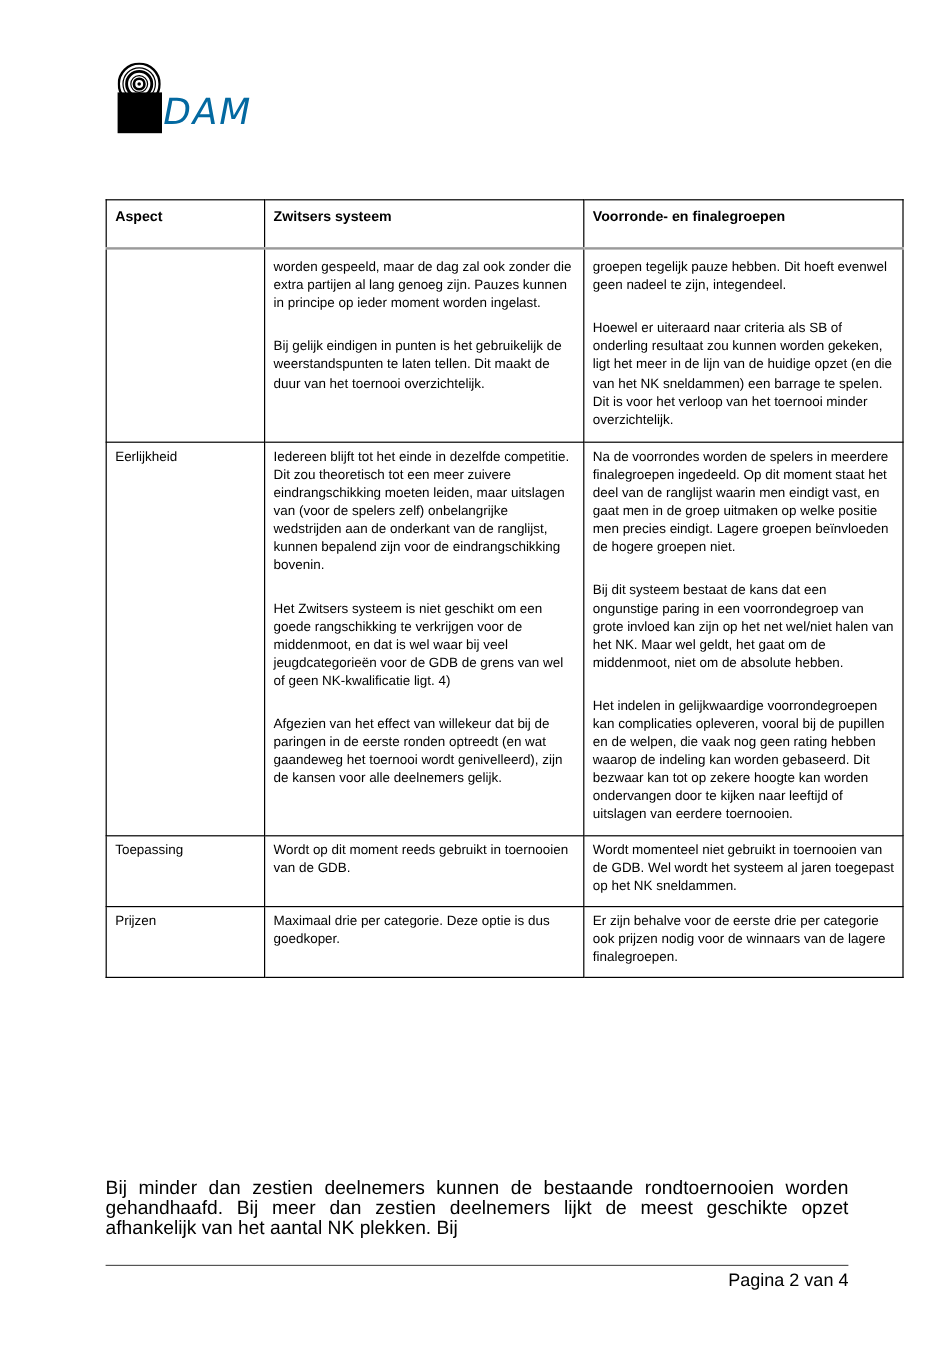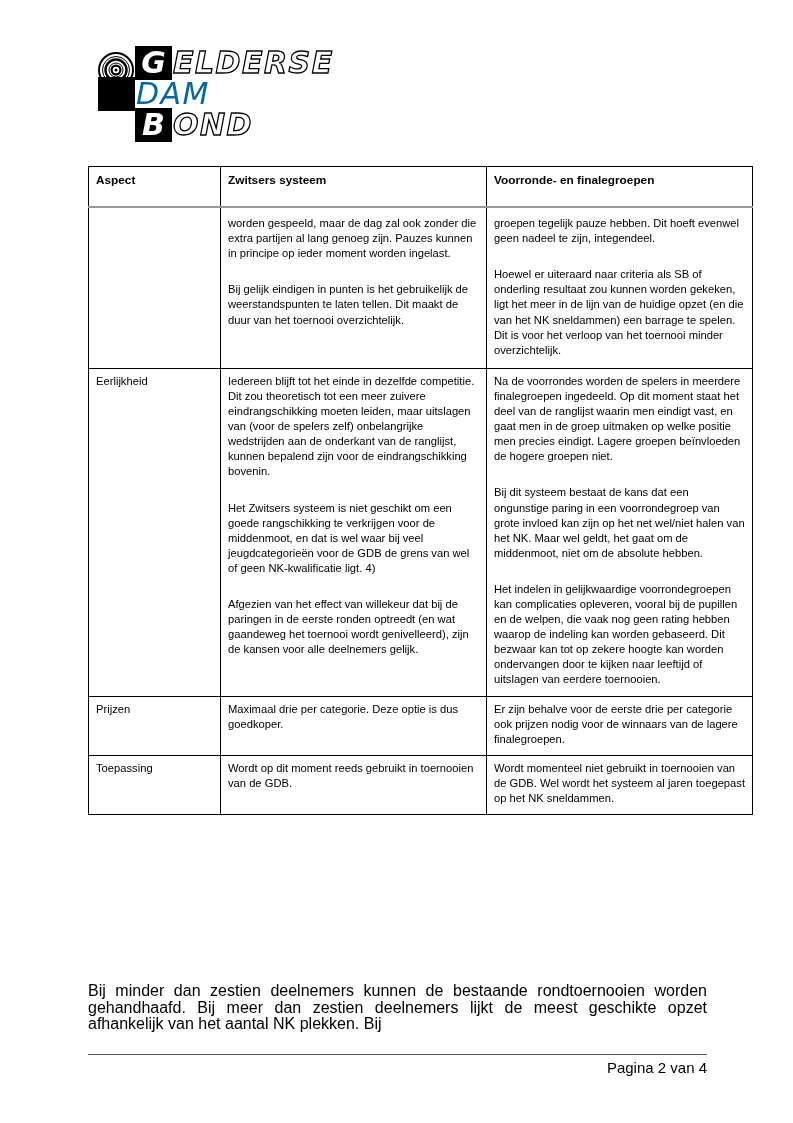--- a/index.html
+++ b/index.html
@@ -165,31 +165,25 @@
   <div class="logo-block">
     <svg class="logo-emblem" viewBox="0 0 36 36">
       <circle cx="18" cy="18" r="17" fill="none" stroke="#000" stroke-width="2"></circle>
       <circle cx="18" cy="18" r="13.5" fill="none" stroke="#000" stroke-width="1"></circle>
       <circle cx="18" cy="18" r="10.5" fill="none" stroke="#000" stroke-width="2.4"></circle>
       <circle cx="18" cy="18" r="7" fill="none" stroke="#000" stroke-width="1"></circle>
       <circle cx="18" cy="18" r="4.4" fill="none" stroke="#000" stroke-width="2.2"></circle>
       <circle cx="18" cy="18" r="1.5" fill="#000"></circle>
     </svg>
 
-    <div class="logo-row row-g">
-      <span class="blk">G</span><span class="outline-txt">ELDERSE</span>
-    </div>
 
     <div class="logo-row row-d">
       <span class="blk empty"></span><span class="solid-txt">DAM</span>
     </div>
 
-    <div class="logo-row row-b">
-      <span class="blk">B</span><span class="outline-txt">OND</span>
-    </div>
   </div>
 
   <table class="cmp-table">
     <thead>
       <tr>
         <th class="col-aspect">Aspect</th>
         <th class="col-zwitsers">Zwitsers systeem</th>
         <th class="col-voor">Voorronde- en finalegroepen</th>
       </tr>
     </thead>
@@ -216,36 +210,36 @@
           <p class="cell-p">Afgezien van het effect van willekeur dat bij de paringen in de eerste ronden optreedt (en wat gaandeweg het toernooi wordt genivelleerd), zijn de kansen voor alle deelnemers gelijk.</p>
         </td>
         <td>
           <p class="cell-p">Na de voorrondes worden de spelers in meerdere finalegroepen ingedeeld. Op dit moment staat het deel van de ranglijst waarin men eindigt vast, en gaat men in de groep uitmaken op welke positie men precies eindigt. Lagere groepen beïnvloeden de hogere groepen niet.</p>
           <p class="cell-p">Bij dit systeem bestaat de kans dat een ongunstige paring in een voorrondegroep van grote invloed kan zijn op het net wel/niet halen van het NK. Maar wel geldt, het gaat om de middenmoot, niet om de absolute hebben.</p>
           <p class="cell-p">Het indelen in gelijkwaardige voorrondegroepen kan complicaties opleveren, vooral bij de pupillen en de welpen, die vaak nog geen rating hebben waarop de indeling kan worden gebaseerd. Dit bezwaar kan tot op zekere hoogte kan worden ondervangen door te kijken naar leeftijd of uitslagen van eerdere toernooien.</p>
         </td>
       </tr>
 
       <tr>
+        <td>Toepassing</td>
+        <td>
+          <p class="cell-p">Wordt op dit moment reeds gebruikt in toernooien van de GDB.</p>
+        </td>
+        <td>
+          <p class="cell-p">Wordt momenteel niet gebruikt in toernooien van de GDB. Wel wordt het systeem al jaren toegepast op het NK sneldammen.</p>
+        </td>
+      </tr>
+
+      <tr>
         <td>Prijzen</td>
         <td>
           <p class="cell-p">Maximaal drie per categorie. Deze optie is dus goedkoper.</p>
         </td>
         <td>
           <p class="cell-p">Er zijn behalve voor de eerste drie per categorie ook prijzen nodig voor de winnaars van de lagere finalegroepen.</p>
-        </td>
-      </tr>
-
-      <tr>
-        <td>Toepassing</td>
-        <td>
-          <p class="cell-p">Wordt op dit moment reeds gebruikt in toernooien van de GDB.</p>
-        </td>
-        <td>
-          <p class="cell-p">Wordt momenteel niet gebruikt in toernooien van de GDB. Wel wordt het systeem al jaren toegepast op het NK sneldammen.</p>
         </td>
       </tr>
 
     </tbody>
   </table>
 
   <div class="closing">Bij minder dan zestien deelnemers kunnen de bestaande rondtoernooien worden gehandhaafd. Bij meer dan zestien deelnemers lijkt de meest geschikte opzet afhankelijk van het aantal NK plekken. Bij</div>
 
   <div class="footer-rule"></div>
   <div class="footer-text">Pagina 2 van 4</div>

